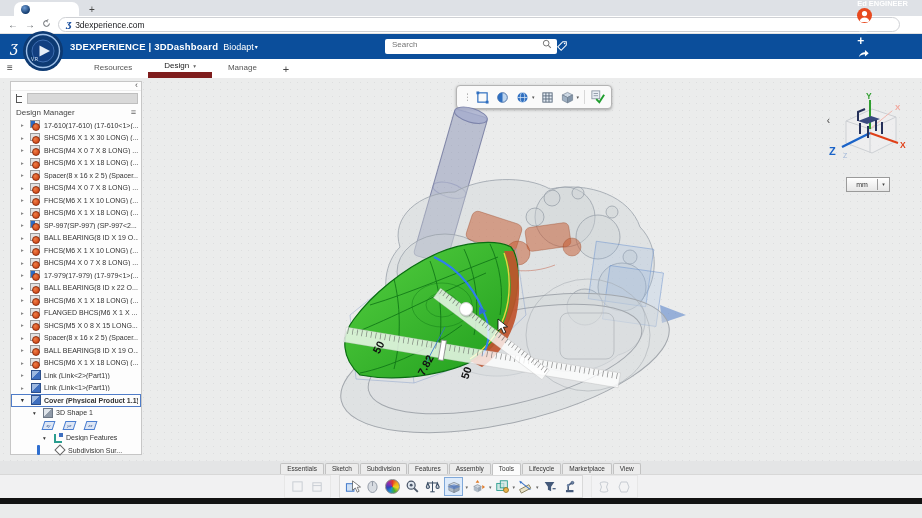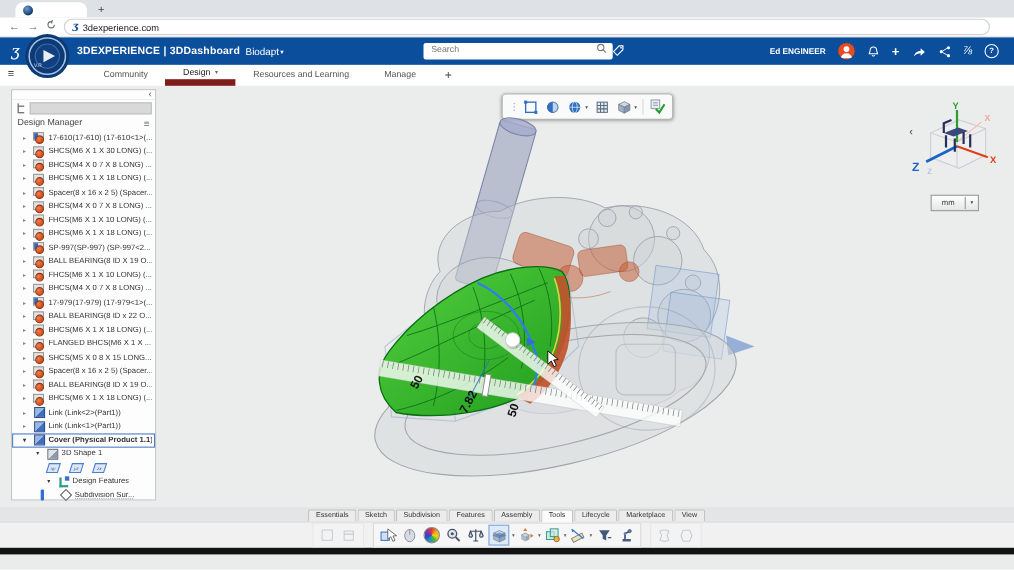--- a/index.html
+++ b/index.html
@@ -19,21 +19,21 @@
 
   
   .bluebar{height:25px;background:#0b4e9b;display:flex;align-items:center;color:#fff;padding:0 10px;position:relative;}
   .logo3ds{font-family:"DejaVu Serif",serif;font-style:italic;font-size:14px;color:#fff;line-height:22px;}
   .brand{margin-left:52px;font-weight:bold;font-size:9.5px;letter-spacing:.2px;}
   .context{font-size:9px;margin-left:5px;display:flex;align-items:center;gap:1px;}
   .ctxcaret{font-size:6px;}
   .search{position:absolute;left:385px;top:5px;width:162px;height:15px;background:#fff;border-radius:2px;display:flex;align-items:flex-start;padding:0 5px;}
   .search input{border:none;outline:none;flex:1;font-size:8px;color:#333;background:transparent;font-family:inherit;}
   .tagwrap{position:absolute;left:556px;top:6px;}
-  .hright{margin-left:auto;display:flex;align-items:center;gap:11px;padding-right:4px;}
+  .hright{margin-left:auto;display:flex;align-items:flex-start;padding-right:4px;flex-direction:column;}
   .uname{font-size:7.5px;font-weight:bold;}
   .avatar{width:15px;height:15px;border-radius:50%;background:#e8491f;display:flex;align-items:center;justify-content:center;overflow:hidden;}
   .hicon{display:flex;align-items:center;}
   .helpc{width:11px;height:11px;border:1px solid #fff;border-radius:50%;font-size:7px;display:flex;align-items:center;justify-content:center;font-weight:bold;}
   .widg{font-size:10px;font-style:italic;}
   .plusbtn{font-size:12px;font-weight:bold;line-height:12px;}
 
   
   .compass{position:absolute;left:22px;top:30px;width:42px;height:42px;z-index:30;}
 
@@ -58,21 +58,21 @@
 
   
   .left-panel{position:absolute;left:10px;top:2px;width:130px;height:372px;background:#fdfdfd;border:1px solid #c6c6c6;}
   .panel-top{height:8px;border-bottom:1px solid #eee;position:relative;}
   .panel-chev{position:absolute;right:3px;top:-2px;font-size:9px;color:#555;}
   .srow{display:flex;align-items:center;gap:3px;padding:2px 3px 1px 3px;}
   .treeglyph{width:10px;height:10px;position:relative;}
   .treeglyph::before{content:"";position:absolute;left:2px;top:0;width:1px;height:9px;background:#555;}
   .treeglyph::after{content:"";position:absolute;left:3px;top:2px;width:5px;height:5px;border-top:1px solid #555;border-bottom:1px solid #555;}
   .sinput{flex:1;height:9px;background:#d9d9d9;border:1px solid #bfbfbf;}
-  .dmrow{display:flex;justify-content:space-between;align-items:flex-start;padding:2px 5px 2px 5px;font-size:8px;color:#444;}
+  .dmrow{display:flex;justify-content:space-between;align-items:center;padding:2px 5px 2px 5px;font-size:8px;color:#444;}
   .dmmenu{font-size:9px;color:#666;}
   .tree{font-size:7px;color:#333;}
   .trow{display:flex;align-items:center;height:12.5px;padding-left:10px;gap:3px;white-space:nowrap;overflow:hidden;}
   .texp{width:6px;font-size:5.5px;color:#888;flex:0 0 auto;}
   .texp.open{color:#333;}
   .tico{width:11px;height:10px;position:relative;flex:0 0 auto;}
   .tlbl{overflow:hidden;max-width:94px;}
   .trow.sel{outline:1px solid #4f7cc8;outline-offset:-1px;font-weight:bold;}
   .trow.c1{padding-left:22px;}
   .trow.c2{padding-left:32px;}
@@ -216,28 +216,25 @@
       <circle cx="21" cy="21" r="16.5" fill="none" stroke="#9fc0e8" stroke-width="1.4"></circle>
       <circle cx="21" cy="21" r="11" fill="#123f80" stroke="#3d6db0" stroke-width="1"></circle>
       <polygon points="17.5,15.5 28,21 17.5,26.5" fill="#e8eef6"></polygon>
       <text x="9" y="31" font-size="4.5" fill="#cfe0f2" font-family="Liberation Sans,sans-serif">V.R</text>
     </svg>
   </span>
 
   <div class="navtabs">
     <span class="hamb">≡</span>
     <span class="ntab">
-        <span>Community</span>
+        <span>Resources</span>
       </span>
     <span class="ntab active">
         <span>Design</span>
         <span class="caret">▾</span>
-      </span>
-    <span class="ntab">
-        <span>Resources and Learning</span>
       </span>
     <span class="ntab">
         <span>Manage</span>
       </span>
     <span class="addtab">+</span>
   </div>
 
 
   <div class="workspace">
 

